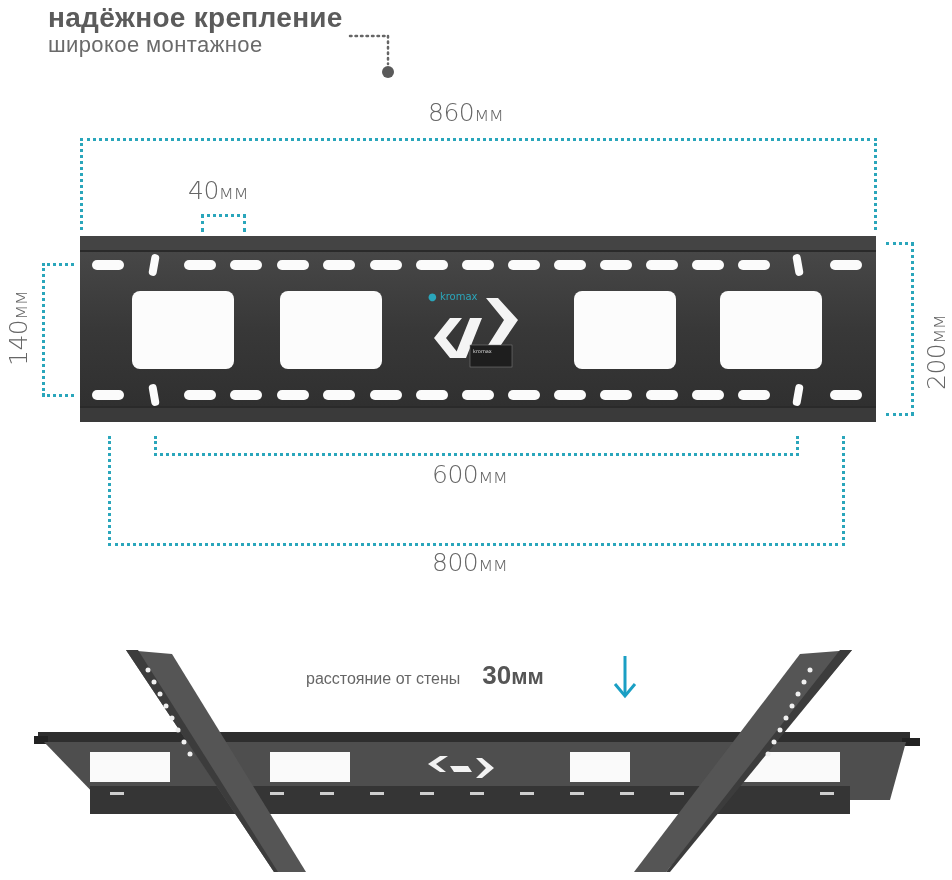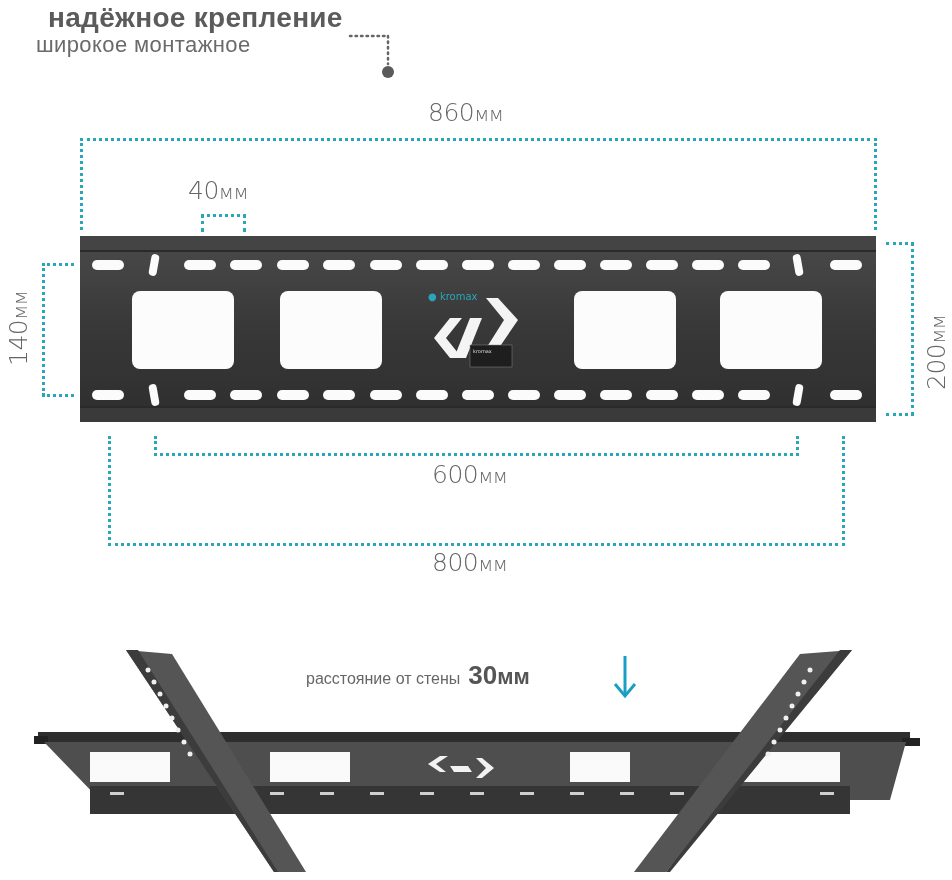--- a/index.html
+++ b/index.html
@@ -3,21 +3,21 @@
 <meta charset="utf-8">
 <style>
   * { box-sizing: border-box; margin: 0; padding: 0; }
   html, body { width: 952px; height: 880px; background: #ffffff; overflow: hidden; }
   body { position: relative; font-family: "Liberation Sans", "DejaVu Sans", sans-serif; color: #5a5a5a; }
 
   .abs { position: absolute; }
 
   
   .hdr-title { left: 48px; top: 2px; font-size: 28px; font-weight: bold; color: #5b5b5b; letter-spacing: 0.3px; }
-  .hdr-sub   { left: 36px; top: 31px; font-size: 22px; color: #6a6a6a; line-height: 28px; letter-spacing: 0.4px; text-align: center; }
+  .hdr-sub   { left: 48px; top: 31px; font-size: 22px; color: #6a6a6a; line-height: 28px; letter-spacing: 0.4px; text-align: center; }
 
   
   .dim { font-family: "DejaVu Sans", sans-serif; color: #666; font-weight: 300; font-size: 25px; letter-spacing: -0.5px; }
   .dim .unit { font-size: 20px; }
   .dim-vert { transform-origin: left top; }
 
   
   .dot-h { height: 0; border-top: 3px dotted #2aa6bb; }
   .dot-v { width: 0; border-left: 3px dotted #2aa6bb; }
 
@@ -143,21 +143,21 @@
   <span>600</span><span class="unit">мм</span>
 </div>
 
 <div class="abs dot-v" style="left:108px;top:436px;height:110px"></div>
 <div class="abs dot-v" style="left:842px;top:436px;height:110px"></div>
 <div class="abs dot-h" style="left:108px;top:543px;width:737px"></div>
 <div class="abs dim" style="left:432px;top:548px">
   <span>800</span><span class="unit">мм</span>
 </div>
 
-<div class="abs" style="left:306px;top:660px;display:flex;align-items:baseline;gap:8px">
+<div class="abs" style="left:306px;top:660px;display:flex;align-items:baseline;gap:22px">
   <span class="wall-label">расстояние от стены</span>
   <span class="wall-value"><span>30</span><span style="font-size:22px">мм</span></span>
 </div>
 <svg class="abs" style="left:612px;top:654px" width="26" height="46">
   <line x1="13" y1="2" x2="13" y2="40" stroke="#1a9fc4" stroke-width="3"></line>
   <polyline points="3,30 13,42 23,30" fill="none" stroke="#1a9fc4" stroke-width="3"></polyline>
 </svg>
 
 <svg class="abs" style="left:30px;top:640px" width="900" height="240" viewBox="0 0 900 240">
 

